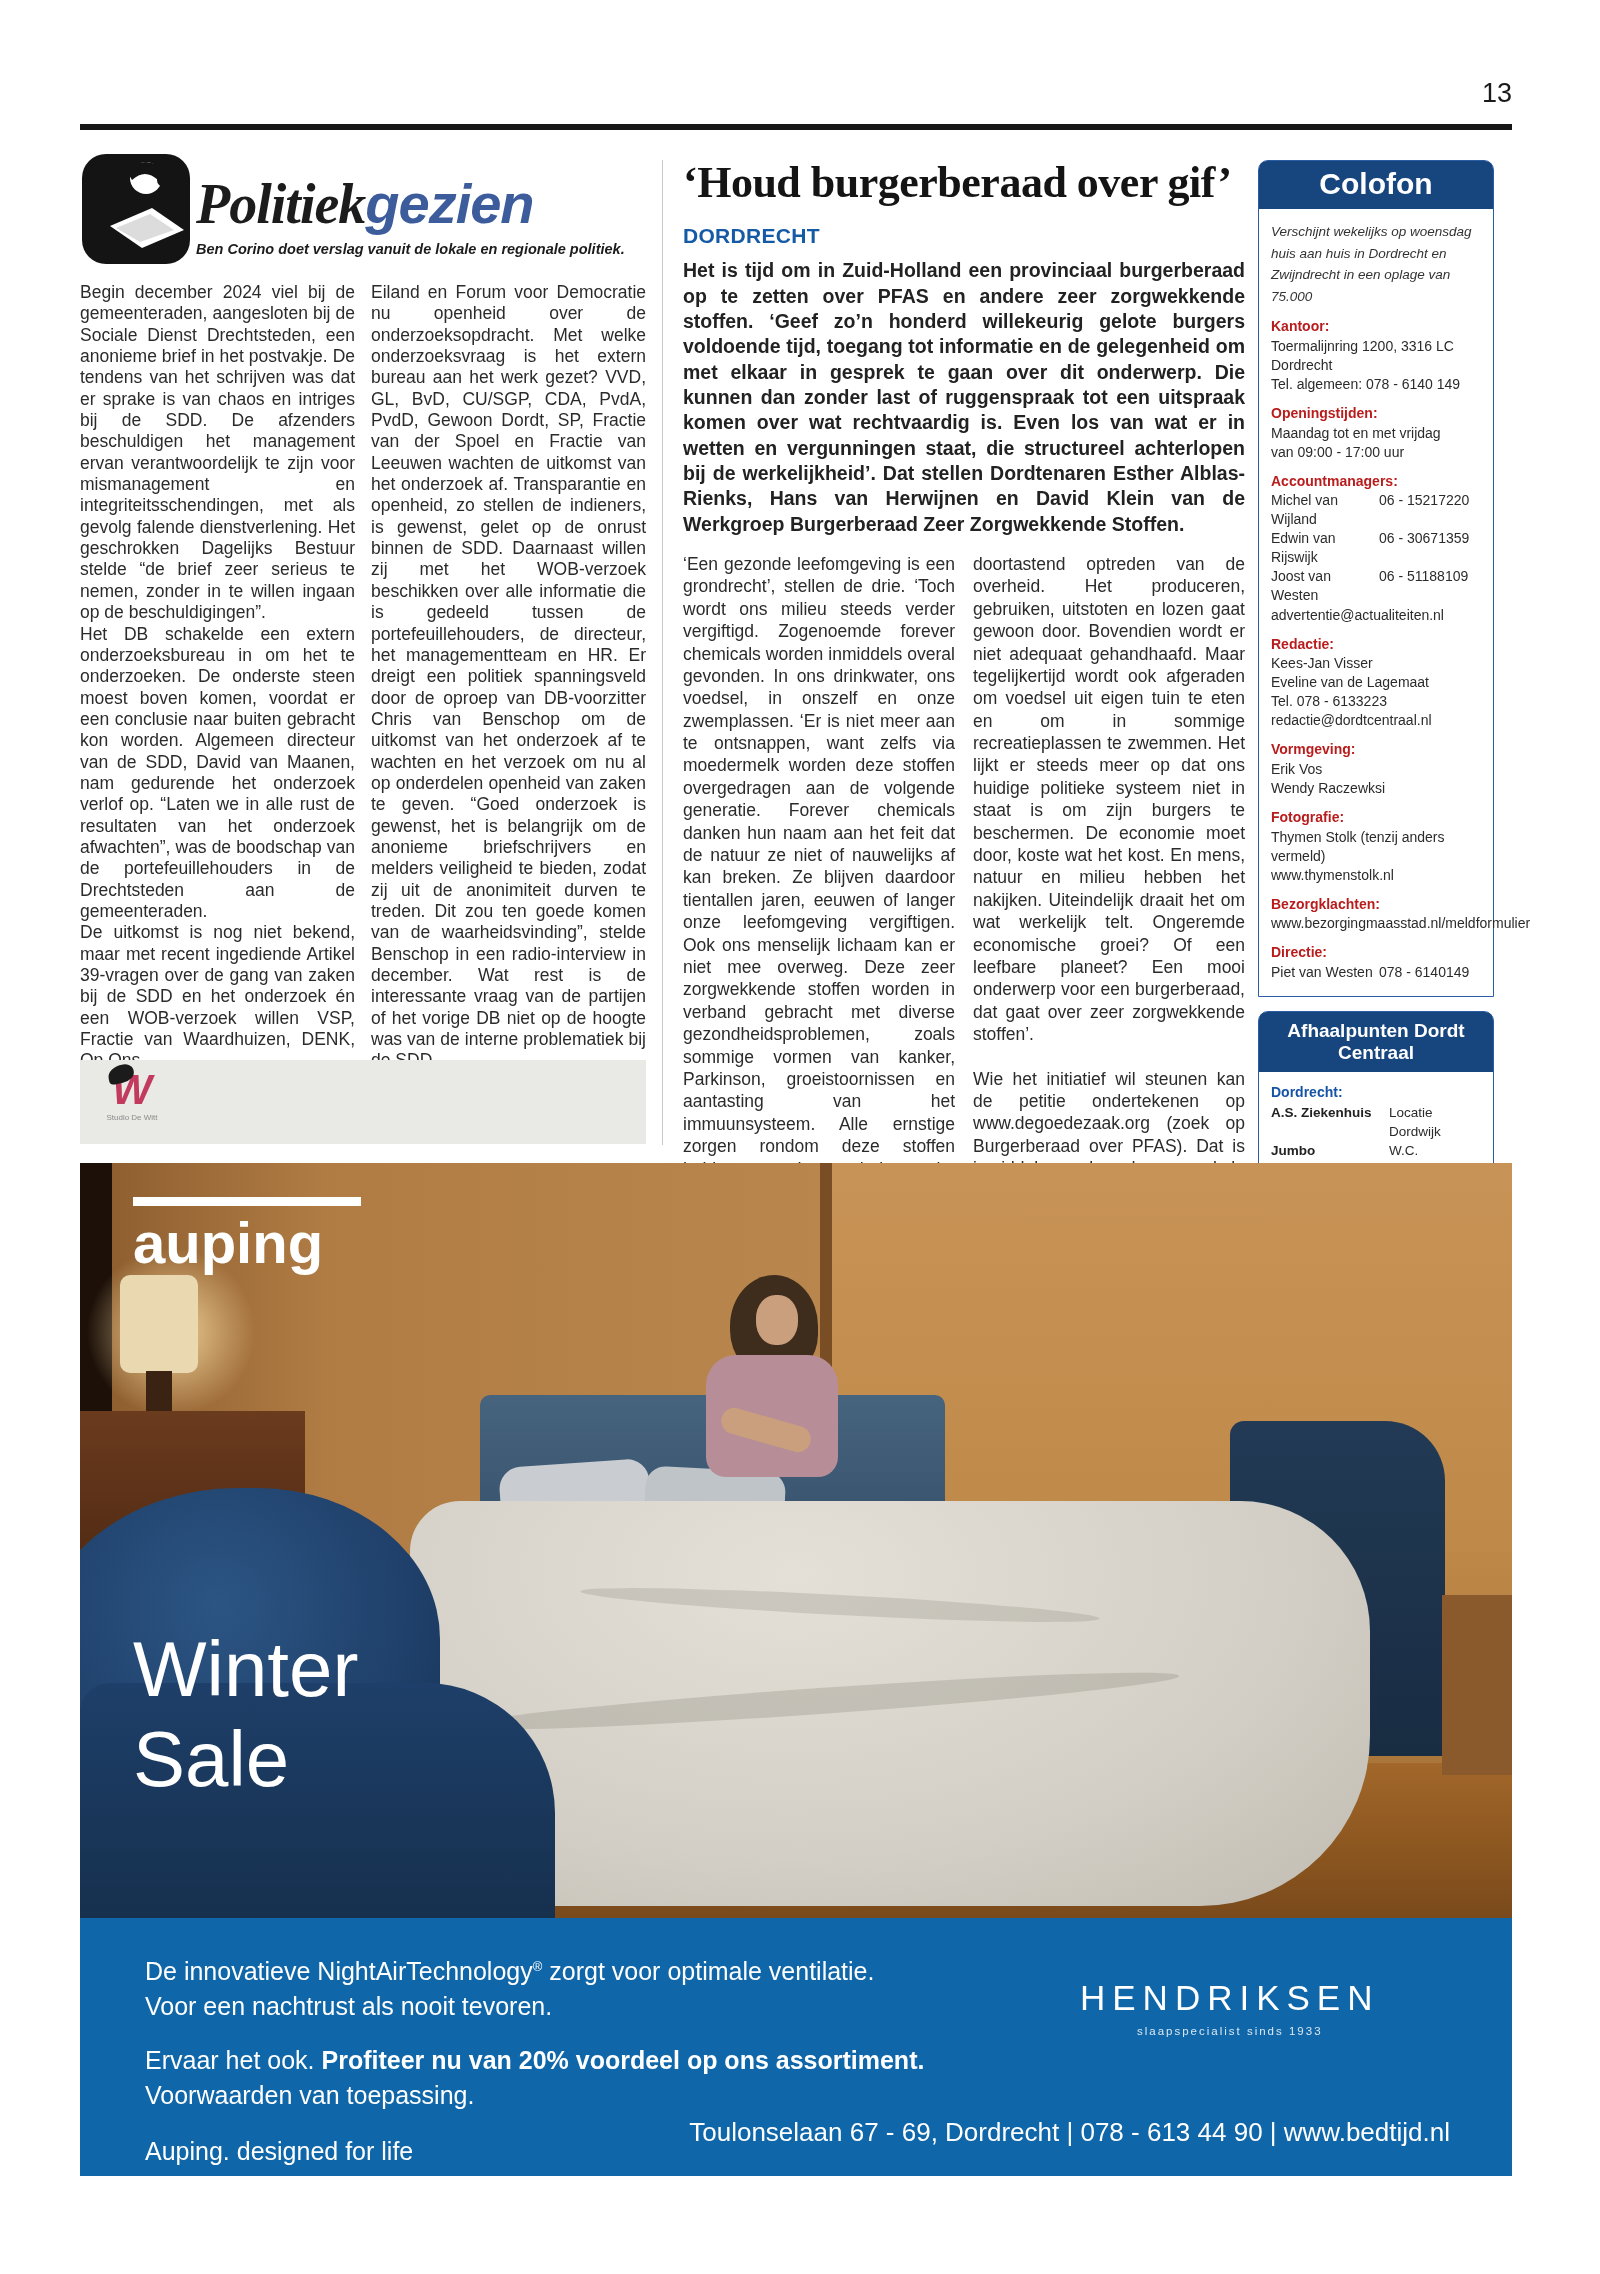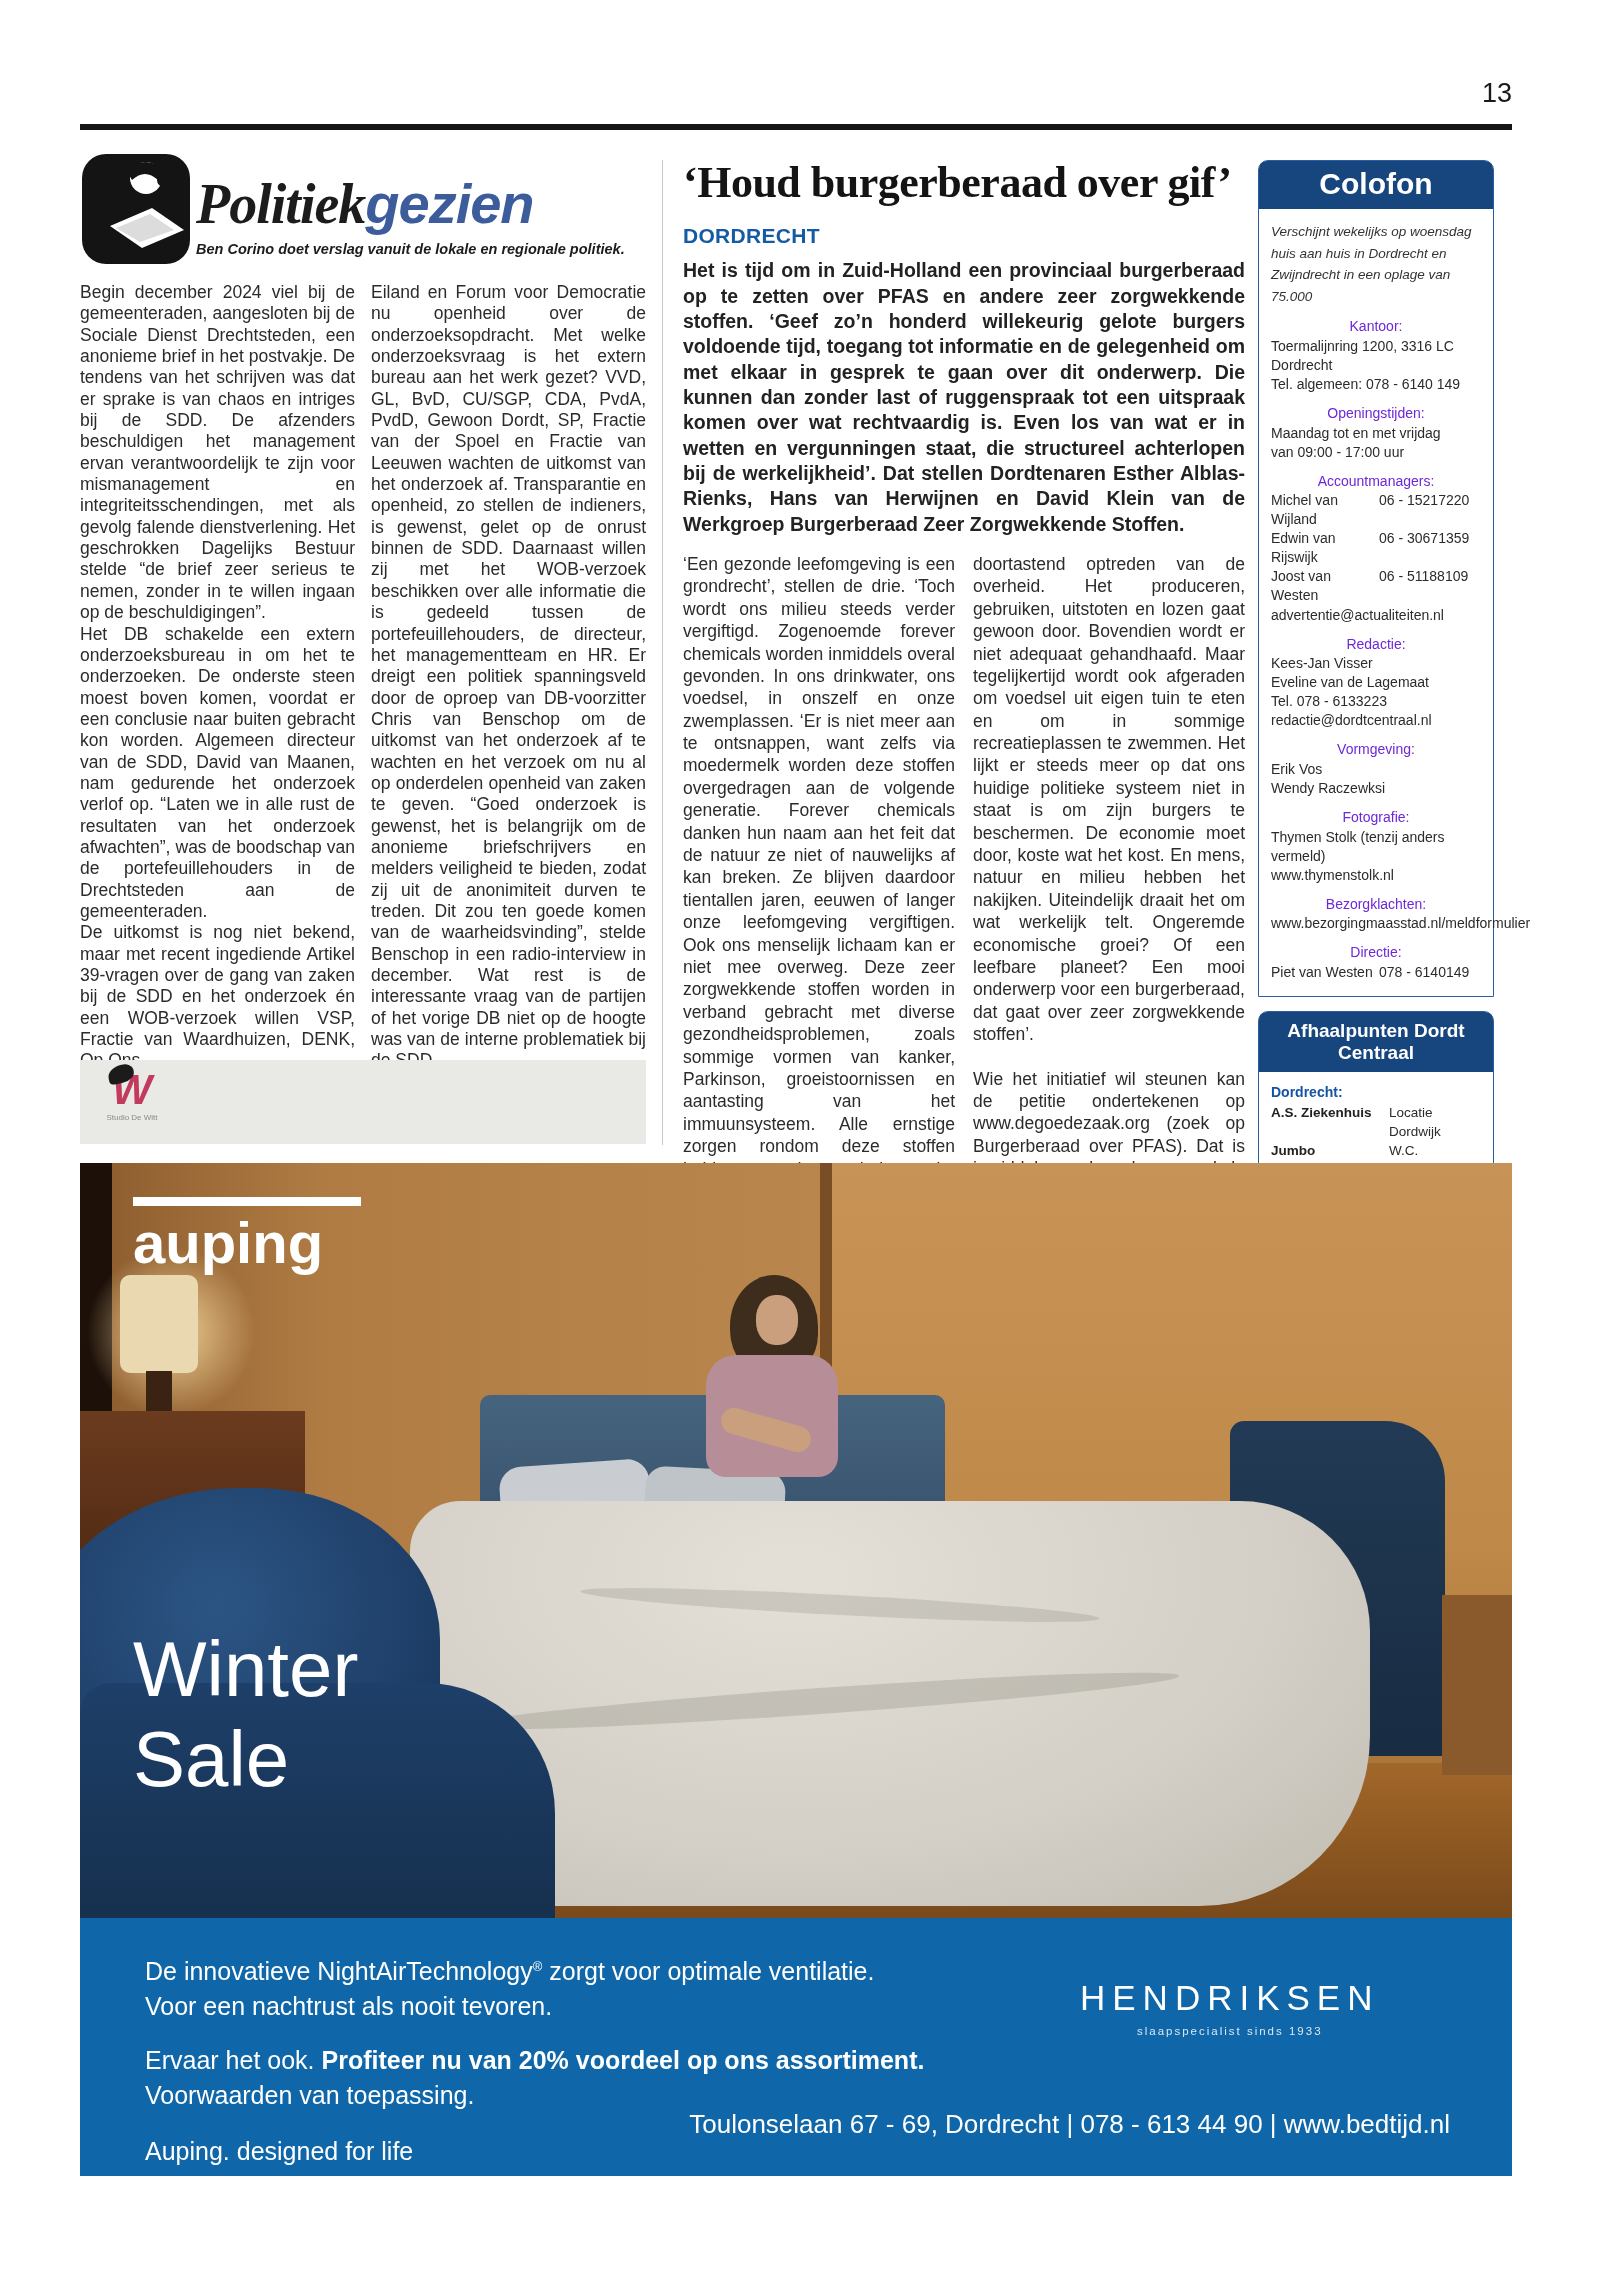--- a/index.html
+++ b/index.html
@@ -50,21 +50,21 @@
   .art-col p:last-child{margin-bottom:0;}
 
   
   .rightcol{position:absolute;left:1258px;top:160px;width:236px;}
   .cf-box{border:1.5px solid #2b5da5;border-radius:10px 10px 0 0;background:#fff;}
   .cf-header{background:#17457e;color:#fff;font-weight:bold;font-size:30px;text-align:center;
              padding:6px 0 8px 0;border-radius:8px 8px 0 0;}
   .cf-body{padding:12px 12px 14px 12px;}
   .cf-intro{font-style:italic;font-size:13.5px;line-height:1.6;color:#333;}
   .cf-sec{margin-top:10px;}
-  .cf-label{font-weight:normal;color:#6d28d9;font-size:14px;line-height:1.4;text-align:center;}
+  .cf-label{font-weight:bold;color:#b91c1c;font-size:14px;line-height:1.4;}
   .cf-line{font-size:14px;line-height:1.36;color:#2b2b2b;}
   .cf-row{display:flex;font-size:14px;line-height:1.36;}
   .cf-row .cf-name{flex:1 1 auto;}
   .cf-row .cf-phone{flex:0 0 102px;}
   .af-box{margin-top:14px;border:1.5px solid #2b5da5;border-radius:10px 10px 0 0;background:#fff;}
   .af-header{background:#17457e;color:#fff;font-weight:bold;font-size:19px;text-align:center;
              padding:8px 0;border-radius:8px 8px 0 0;}
   .af-body{padding:10px 12px 12px 12px;}
   .af-group{margin-bottom:12px;}
   .af-group:last-child{margin-bottom:0;}
@@ -125,21 +125,21 @@
   .badge-sub{color:#63a7da;font-size:26px;line-height:1.22;margin-top:8px;width:105px;}
 
   .band{position:absolute;left:80px;top:1918px;width:1432px;height:258px;background:#0f66a8;color:#fff;}
   .band-copy{position:absolute;left:65px;top:36px;font-size:25px;line-height:1.38;}
   .band-copy sup{font-size:13px;}
   .band-line3{margin-top:20px;}
   .band-slogan{margin-top:22px;}
   .hend{position:absolute;left:1000px;top:60px;text-align:center;}
   .hend-word{font-size:35px;letter-spacing:7px;font-weight:400;color:#fff;}
   .hend-tag{font-size:11.5px;letter-spacing:2px;margin-top:7px;color:rgba(255,255,255,.85);}
-  .band-address{position:absolute;right:62px;bottom:36px;font-size:26px;color:#fff;}
+  .band-address{position:absolute;right:62px;bottom:28px;font-size:26px;color:#fff;}
 </style>
 </head>
 <body>
 
 <div class="page">
 
   <div class="pagenum">13</div>
   <div class="hdr-rule"></div>
   <div class="vdiv"></div>
 

